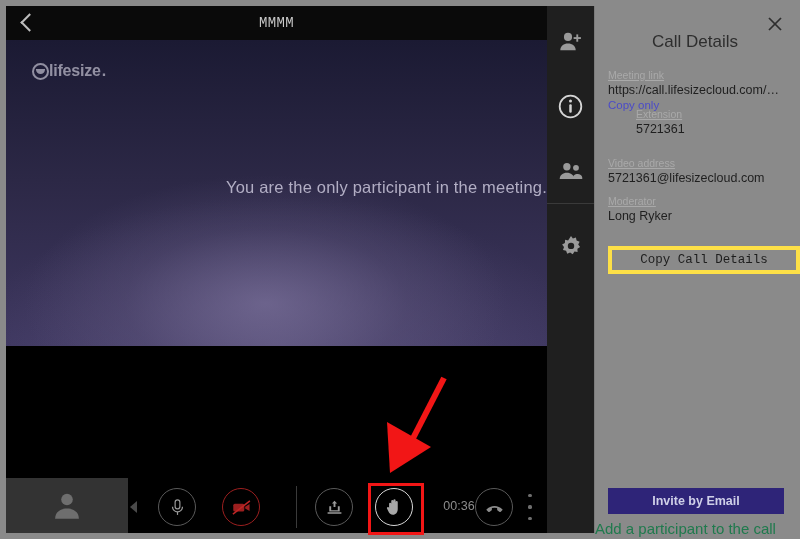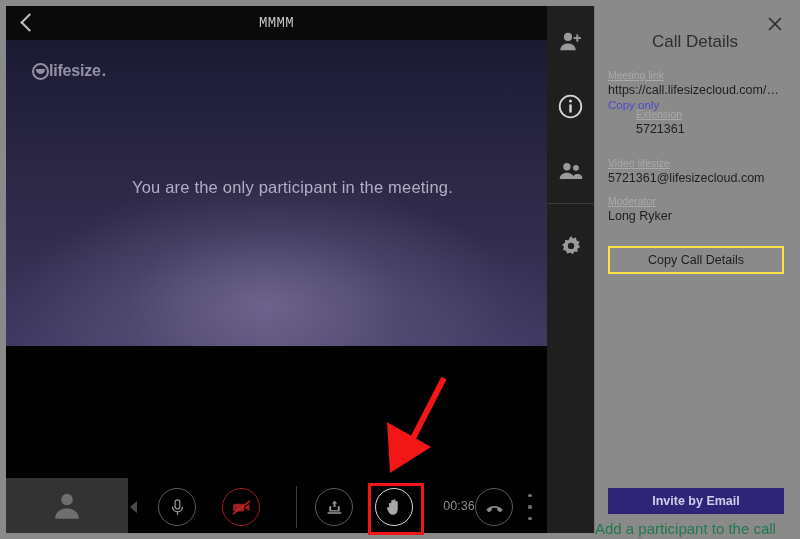--- a/index.html
+++ b/index.html
@@ -34,22 +34,22 @@
   #brand{position:absolute;left:26px;top:22px;display:flex;align-items:center;
          gap:0;opacity:.62;}
   #brand .mark{width:17px;height:17px;border-radius:50%;
          border:2px solid #d7d5e2;position:relative;box-sizing:border-box;}
   #brand .mark::after{content:"";position:absolute;left:2px;top:4.5px;
          width:9px;height:4.5px;background:#d7d5e2;
          border-radius:0 0 9px 9px;}
   #brand .word{color:#d9d7e4;font-size:16px;font-weight:bold;letter-spacing:-.2px;}
   #brand .dot{color:#d9d7e4;font-size:16px;font-weight:bold;margin-left:1px;}
 
-  #empty-msg{position:absolute;left:0;top:138px;width:541px;text-align:center;
-        color:#b2aec4;font-size:16.5px;letter-spacing:.2px;padding-left:16px;}
+  #empty-msg{position:absolute;left:0;top:138px;width:541px;text-align:right;
+        color:#b2aec4;font-size:16.5px;letter-spacing:.2px;}
 
   
   #rail{position:absolute;left:541px;top:0;width:47px;height:527px;
         background:#1f1f1f;z-index:7;}
   .rail-btn{position:absolute;left:0;width:47px;height:56px;cursor:pointer;
         display:flex;align-items:center;justify-content:center;}
   #rail .sep{position:absolute;left:0;top:197px;width:47px;height:1px;
         background:#3a3a3a;}
   .ic{display:block;}
 
@@ -92,24 +92,24 @@
         cursor:pointer;}
   #panel-title{position:absolute;left:0;top:26px;width:200px;text-align:center;
         color:#2e2e2e;font-size:17px;}
 
   .field{position:absolute;left:13px;width:176px;}
   .f-label{color:#a9a9a9;font-size:10.5px;line-height:13px;text-decoration:underline;}
   .f-value{color:#1f1f1f;font-size:12.5px;line-height:16px;
         white-space:nowrap;overflow:hidden;text-overflow:ellipsis;}
   .f-link{color:#4b4bc8;font-size:11.5px;line-height:15px;cursor:pointer;}
 
-  #copy-details{position:absolute;left:13px;top:240px;width:176px;height:28px;
-        border:2px solid #fde047;box-sizing:border-box;background:transparent;
+  #copy-details{position:absolute;left:13px;top:240px;width:192px;height:28px;
+        border:4px solid #fde047;box-sizing:border-box;background:transparent;
         color:#1d1d1d;font-size:12.5px;cursor:pointer;
-        font-family:Liberation Sans, sans-serif;}
+        font-family:Liberation Mono, monospace;}
 
   #invite-email{position:absolute;left:13px;top:482px;width:176px;height:26px;
         background:#2e2478;border:none;color:#cfcfe8;font-size:12.5px;
         font-weight:bold;cursor:pointer;
         font-family:"Liberation Sans",sans-serif;}
   #add-participant{position:absolute;left:0;top:514px;width:200px;
         color:#1f7a4d;font-size:15px;cursor:pointer;}
 </style>
 </head>
 <body>
@@ -249,21 +249,21 @@
       <div class="f-value">https://call.lifesizecloud.com/57213…</div>
       <div class="f-link">Copy only</div>
     </div>
 
     <div class="field" style="top:102px;margin-left:28px;">
       <div class="f-label">Extension</div>
       <div class="f-value">5721361</div>
     </div>
 
     <div class="field" style="top:151px;">
-      <div class="f-label">Video lifesize</div>
+      <div class="f-label">Video address</div>
       <div class="f-value">5721361@lifesizecloud.com</div>
     </div>
 
     <div class="field" style="top:189px;">
       <div class="f-label">Moderator</div>
       <div class="f-value">Long Ryker</div>
     </div>
 
     <button id="copy-details">Copy Call Details</button>
 

